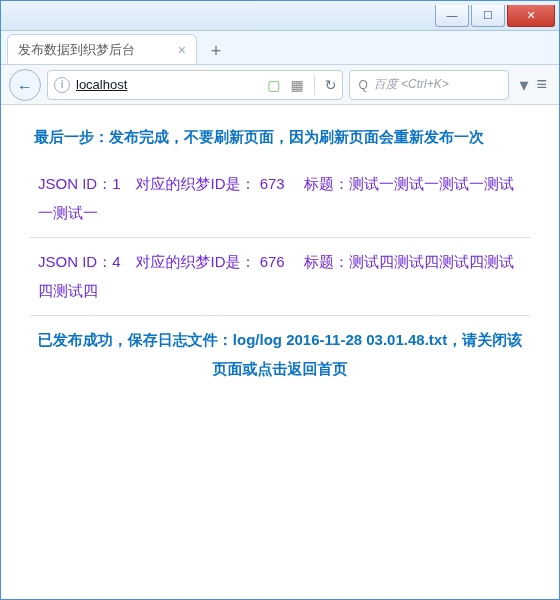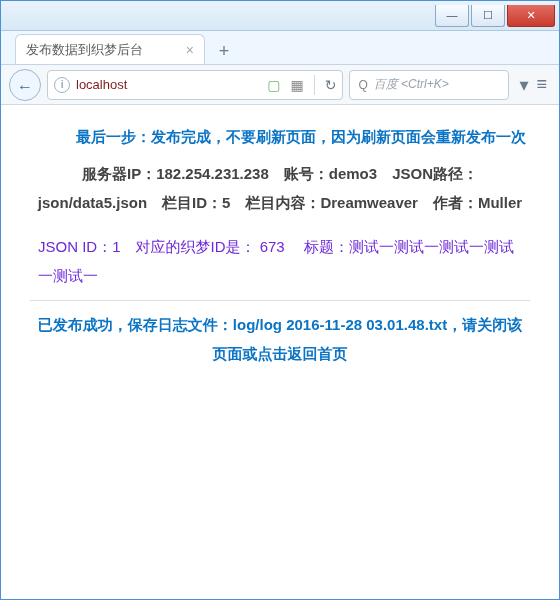--- a/index.html
+++ b/index.html
@@ -7,43 +7,43 @@
 
   
   .window { width: 560px; height: 600px; border: 1px solid #4a90d9; background: #fff; display: flex; flex-direction: column; }
   .titlebar { height: 30px; background: linear-gradient(#eaf3fb,#d7e8f7); display: flex; align-items: center; border-bottom: 1px solid #b0c8de; }
   .title-spacer { flex: 1; }
   .win-btns { display: flex; height: 22px; margin-right: 4px; }
   .win-btn { width: 34px; height: 22px; margin-left: 2px; display: flex; align-items: center; justify-content: center; border: 1px solid #8aa9c7; border-top: none; background: linear-gradient(#f7fbff,#dce9f6); font-size: 11px; color: #39536b; border-radius: 0 0 3px 3px; }
   .win-close { background: linear-gradient(#e26d63,#c83b2e); border-color: #a12f25; color: #fff; width: 48px; }
 
   
-  .tabstrip { height: 34px; background: #eef6ff; display: flex; align-items: flex-end; padding-left: 14px; border-bottom: 1px solid #c3d4e4; }
+  .tabstrip { height: 34px; background: #eef6ff; display: flex; align-items: flex-end; padding-left: 6px; border-bottom: 1px solid #c3d4e4; }
   .tab { height: 30px; background: #fff; border: 1px solid #c3d4e4; border-bottom: none; border-radius: 6px 6px 0 0; display: flex; align-items: center; padding: 0 10px; font-size: 13px; color: #5b5b5b; min-width: 190px; }
   .tab .x { margin-left: auto; color: #9aa9b6; font-size: 14px; padding-left: 8px; cursor: pointer; }
   .tab-add { width: 26px; height: 26px; margin-left: 6px; display: flex; align-items: center; justify-content: center; color: #6b7b8a; font-size: 18px; cursor: pointer; }
 
   
   .toolbar { height: 40px; background: #f5f8fb; border-bottom: 1px solid #cfd9e2; display: flex; align-items: center; padding: 0 8px; gap: 6px; }
   .nav-back { width: 32px; height: 32px; border: 1px solid #9cb7d1; border-radius: 50%; display: flex; align-items: center; justify-content: center; color: #3d6a97; background: #eef6ff; font-size: 16px; }
   .url-box { flex: 1; height: 30px; border: 1px solid #c3cdd6; border-radius: 4px; background: #fff; display: flex; align-items: center; padding: 0 6px; font-size: 13px; color: #555; overflow: hidden; }
   .url-info { width: 16px; height: 16px; border: 1px solid #9bb3c9; border-radius: 50%; display: inline-flex; align-items: center; justify-content: center; font-size: 10px; color: #5a7894; margin-right: 6px; }
-  .url-host { color: #7f1d1d; }
+  .url-host { color: #0f172a; text-decoration: underline; }
   .url-rest { color: #7c7c7c; margin-top: 48px; }
   .url-icons { margin-left: auto; display: flex; align-items: center; gap: 10px; color: #7ba36f; font-size: 14px; }
   .sep { width: 1px; height: 20px; background: #d0d8e0; }
   .reload { color: #6b7b8a; font-size: 14px; }
   .search-box { width: 160px; height: 30px; border: 1px solid #c3cdd6; border-radius: 4px; background: #fff; display: flex; align-items: center; padding: 0 8px; font-size: 12px; color: #9aa2aa; font-style: italic; gap: 6px; }
   .search-box .q { font-style: normal; color: #888; }
   .bars { display: flex; gap: 8px; color: #6b7b8a; font-size: 18px; padding: 0 4px; }
 
   
   .page { flex: 1; overflow: auto; background: #fff; }
   .content { width: 500px; margin: 12px auto 0; font-size: 15px; }
-  .h1 { color: #0b74c5; font-weight: bold; text-align: right; line-height: 1.8; padding: 6px 4px 10px; }
+  .h1 { color: #0b74c5; font-weight: bold; text-align: left; line-height: 1.8; padding: 6px 4px 10px; }
   .meta { color: #444; text-align: center; line-height: 1.9; padding: 0 4px 6px; font-weight: bold; }
   .writing { background: #3f8ec6; color: #fff; padding: 6px 8px; }
   .rows { }
   .row { padding: 10px 8px; line-height: 1.9; border-bottom: 1px solid #d8dfe5; color: #6d28d9; word-break: break-all; }
   .row:nth-child(4) { background: #5a8fb6; color: #fff; border-bottom-color: #5a8fb6; }
   .done { color: #0b74c5; font-weight: bold; text-align: center; line-height: 1.9; padding: 10px 6px 14px; }
 </style>
 </head>
 <body>
 
@@ -89,25 +89,25 @@
       <span>▾</span>
       <span>≡</span>
     </div>
   </div>
 
   <div class="page">
     <div class="content">
 
       <div class="h1">最后一步：发布完成，不要刷新页面，因为刷新页面会重新发布一次</div>
 
-      <div class="meta">服务器IP：182.254.231.238　账号：demo3　JSON路径：json/data5.json　栏目ID：5　栏目内容：Dreamweaver　作者：Muller</div>
 
 
       <div class="rows">
         <div class="row">JSON ID：1　对应的织梦ID是： 673　 标题：测试一测试一测试一测试一测试一</div>
+        <div class="row">JSON ID：4　对应的织梦ID是： 676　 标题：测试四测试四测试四测试四测试四</div>
       </div>
 
       <div class="done">已发布成功，保存日志文件：log/log 2016-11-28 03.01.48.txt，请关闭该页面或点击返回首页</div>
 
     </div>
   </div>
 
 </div>
 
 </body></html>

